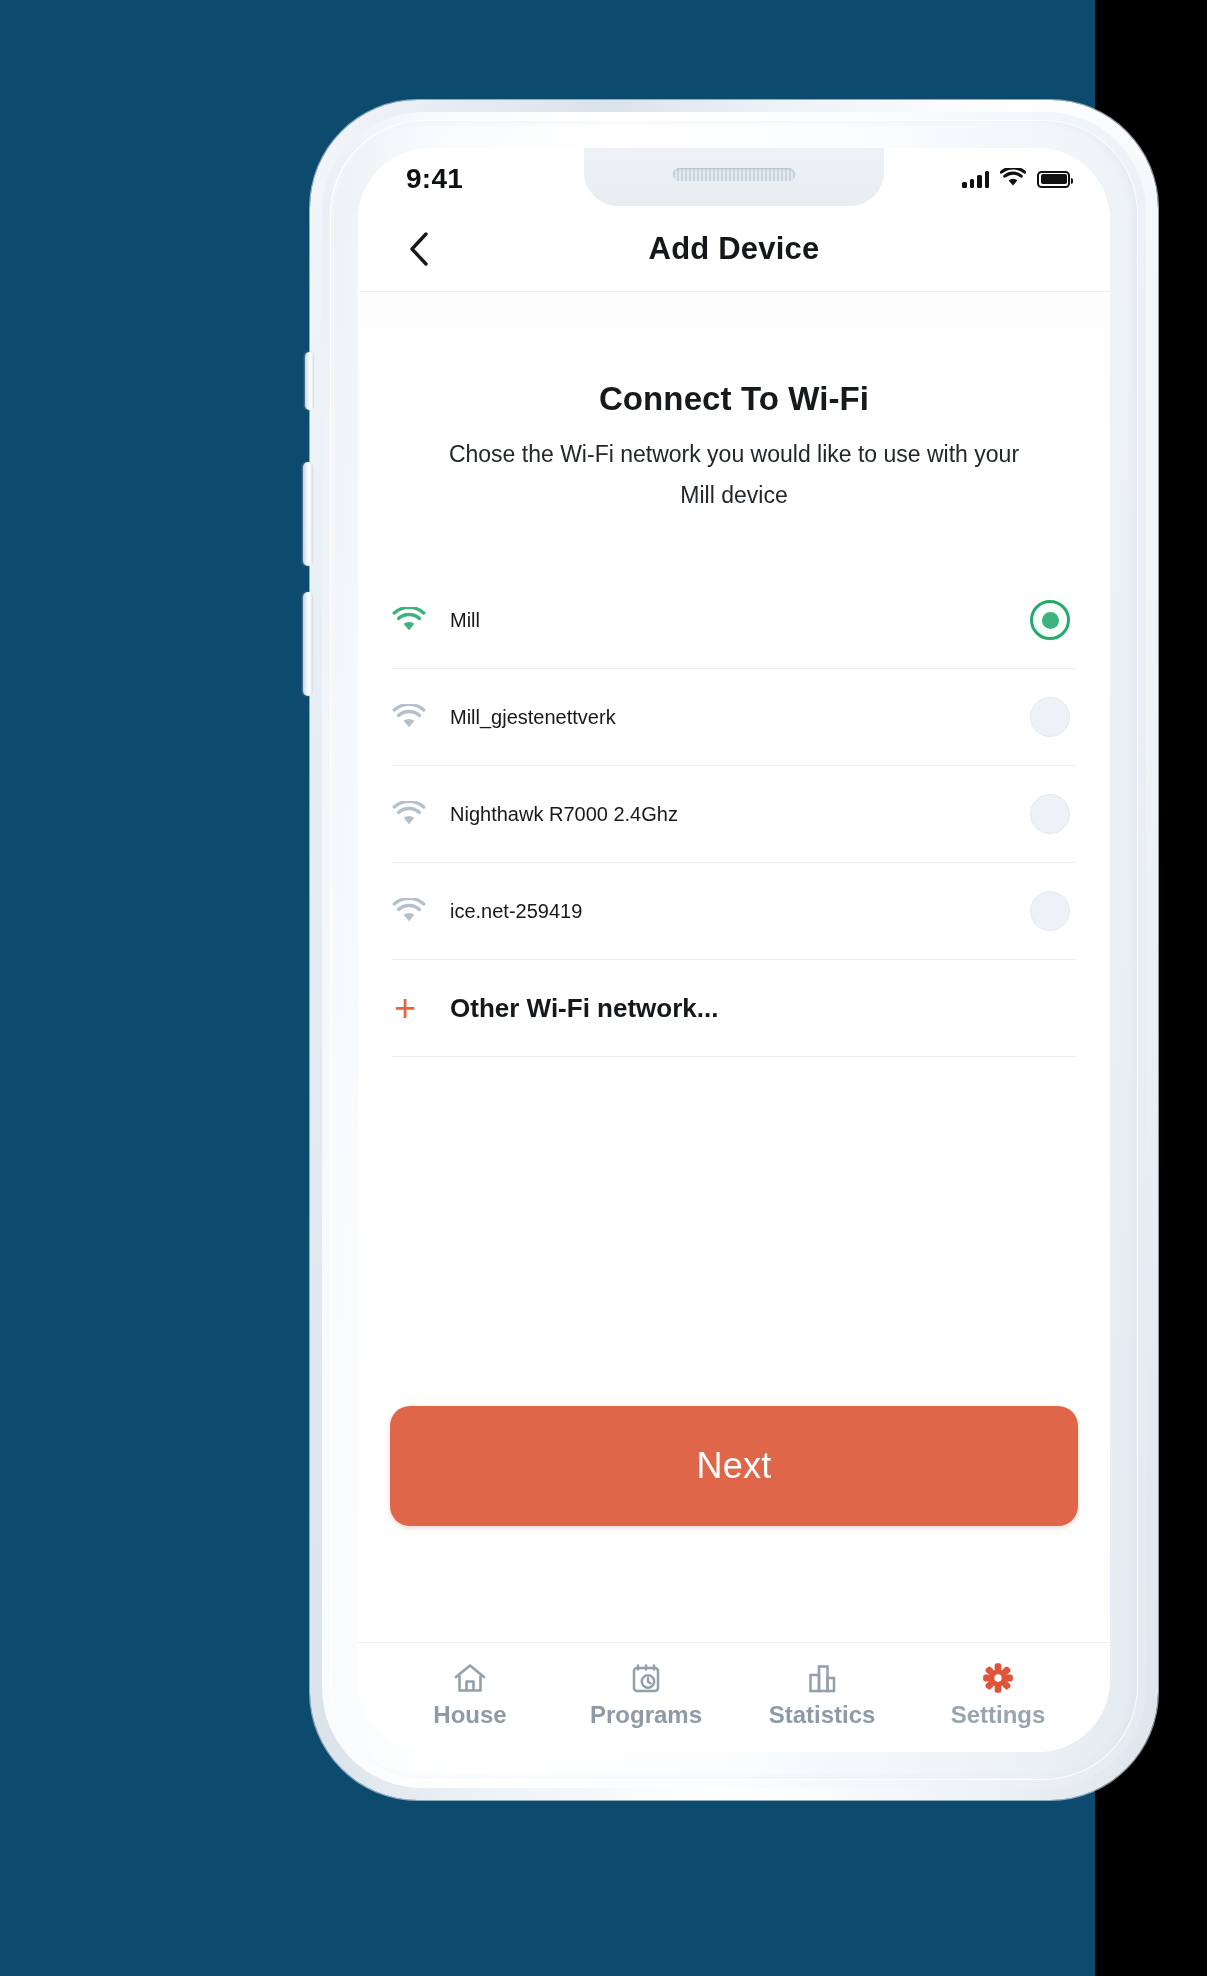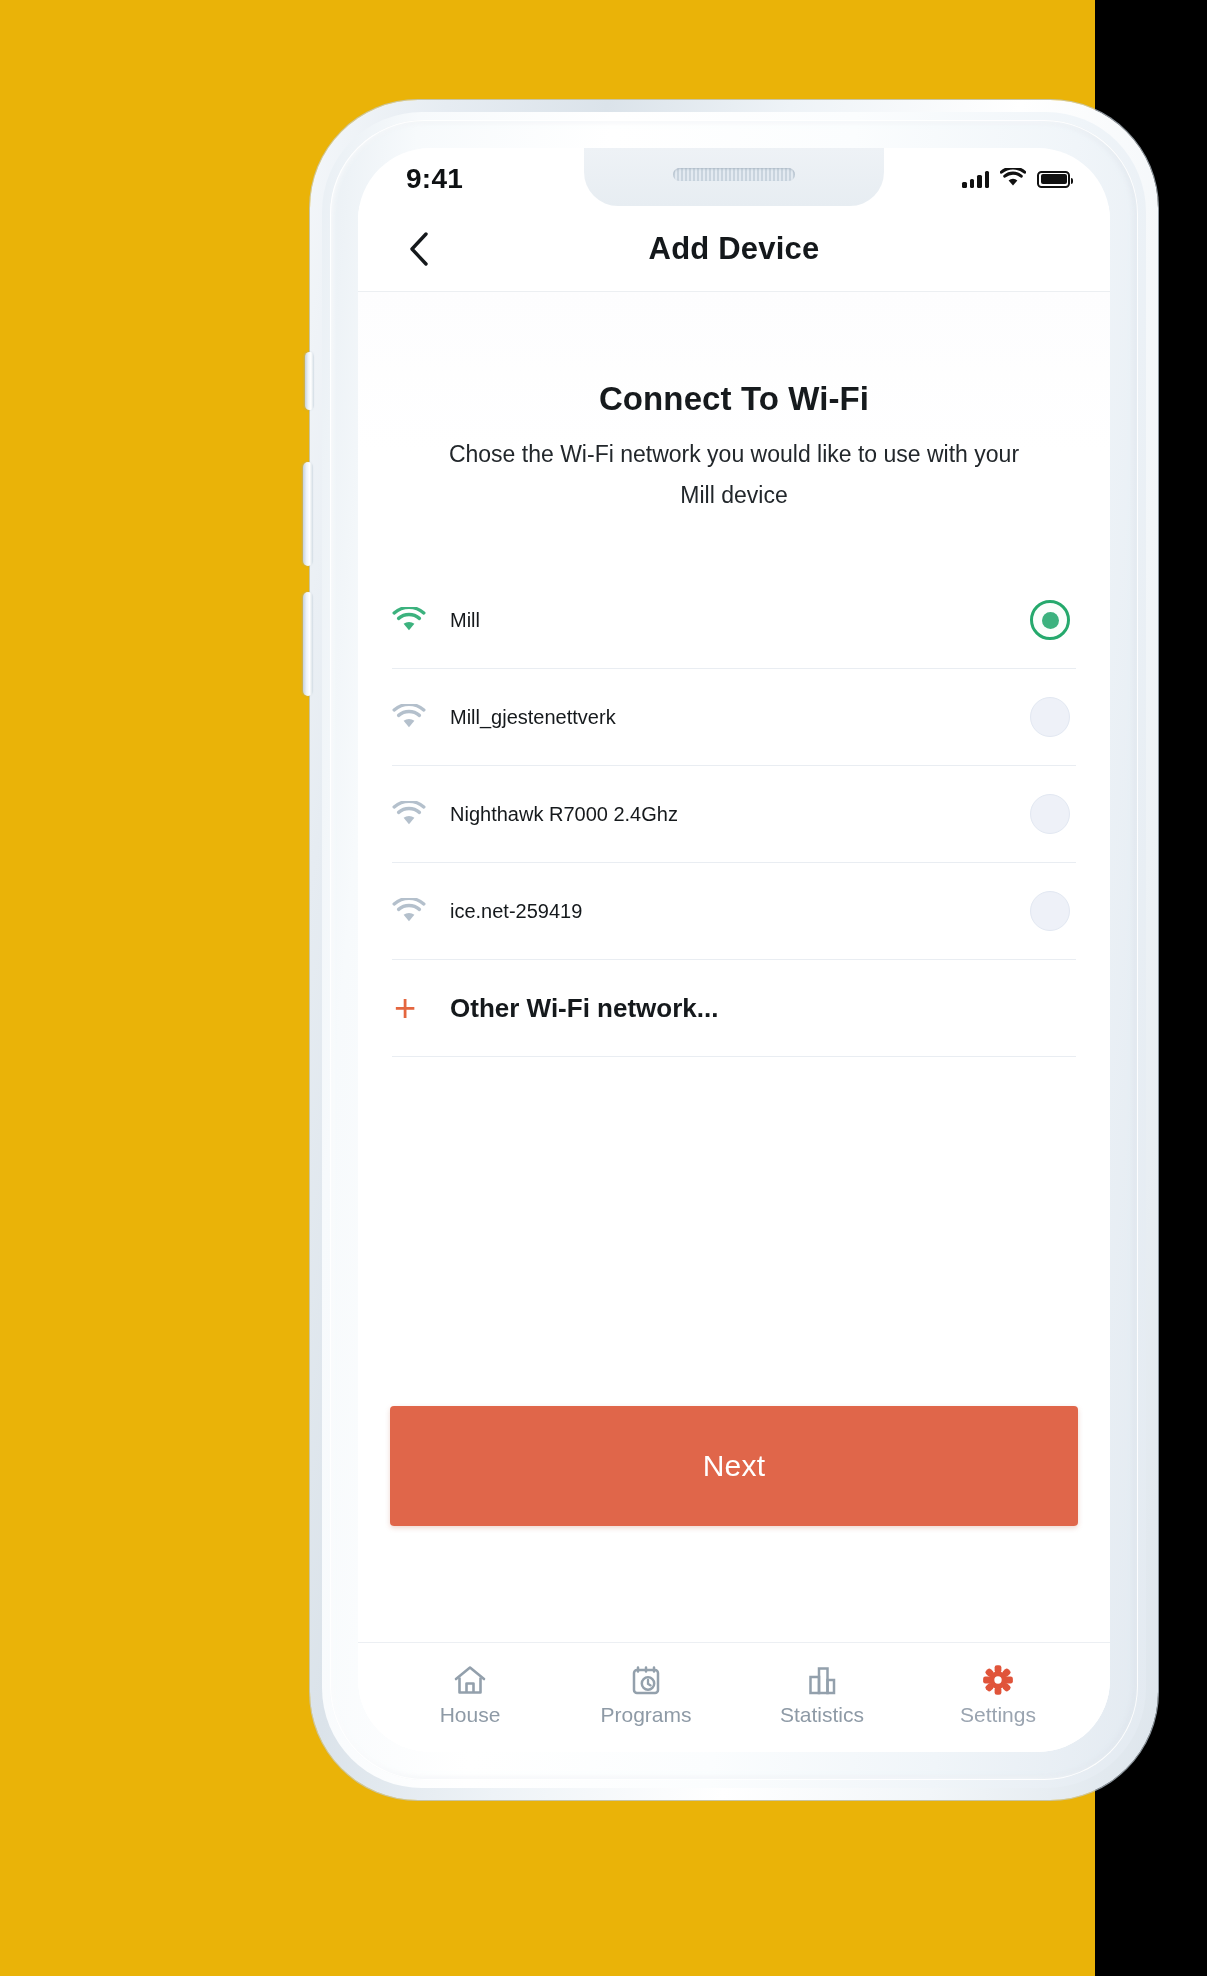--- a/index.html
+++ b/index.html
@@ -2,21 +2,21 @@
 <html><head>
 <meta charset="utf-8">
 <style>
   * { box-sizing: border-box; margin: 0; padding: 0; }
   html, body {
     width: 1207px; height: 1976px;
     background: #000000;
     font-family: "Liberation Sans", sans-serif;
     overflow: hidden;
   }
-  #stage { position: relative; width: 1095px; height: 1976px; background:#eab308; }
+  #stage { position: relative; width: 1095px; height: 1976px; background:#0c4a6e; }
 
   
   .phone-outer {
     position: absolute;
     left: 310px; top: 100px;
     width: 848px; height: 1700px;
     border-radius: 108px;
     background: linear-gradient(100deg,
         #f4f7fa 0%, #e6ecf2 12%, #dbe3ea 26%,
         #eef3f7 42%, #ffffff 62%, #f2f6f9 80%, #dde5ec 100%);
@@ -179,39 +179,39 @@
     width: 44px; font-size: 38px; color:#e4663f; font-weight:400;
     line-height: 1; text-align:left; padding-left: 2px;
   }
   .other-label {
     margin-left: 14px; font-size: 26px; font-weight: 700; color:#15191c;
   }
 
   
   .next-btn {
     position:absolute; left: 32px; right: 32px; bottom: 108px;
-    height: 120px; border-radius: 4px;
+    height: 120px; border-radius: 20px;
     background:#e0664a;
     display:flex; align-items:center; justify-content:center;
-    color:#fff; font-size: 30px; font-weight: 400; letter-spacing:.2px;
+    color:#fff; font-size: 36px; font-weight: 400; letter-spacing:.2px;
     cursor:pointer; border:none;
     box-shadow: 0 2px 5px rgba(190,95,68,.25);
   }
 
   
   .tabbar {
     position:absolute; left:0; bottom:0; width:100%; height: 110px;
     background:#ffffff;
     border-top: 1.5px solid #eceff3;
     display:flex; align-items:center; justify-content:space-around;
     padding: 0 24px 6px;
     z-index: 35;
   }
   .tab { display:flex; flex-direction:column; align-items:center; gap:7px; cursor:pointer; width: 150px; }
-  .tab-label { font-size: 21px; color:#8e9aa6; font-weight:400; }
+  .tab-label { font-size: 24px; color:#8e9aa6; font-weight:700; }
   .tab.active .tab-label { color:#9aa4b0; }
   .tab-ic { height: 34px; display:flex; align-items:flex-end; justify-content:center; }
 </style>
 </head>
 <body>
 
 <div id="stage">
 
   <div class="phone-outer"></div>
   <div class="phone-inner"></div>

